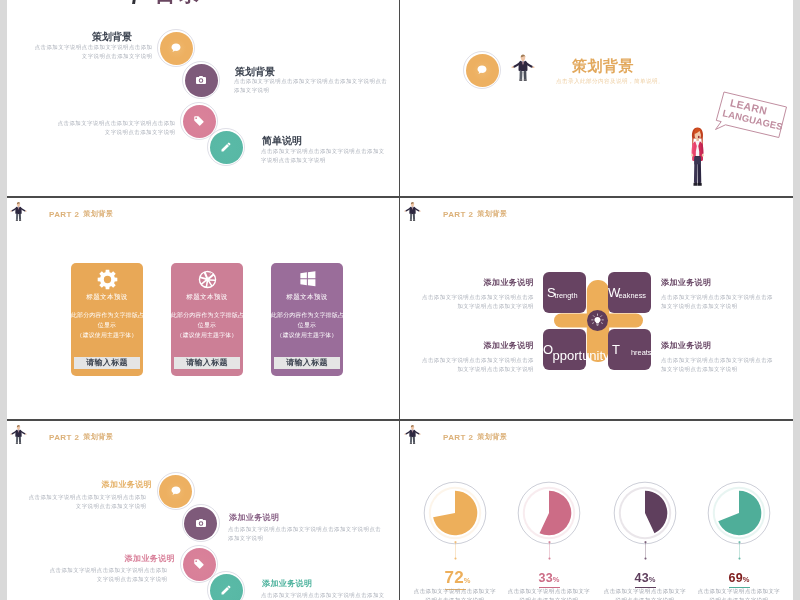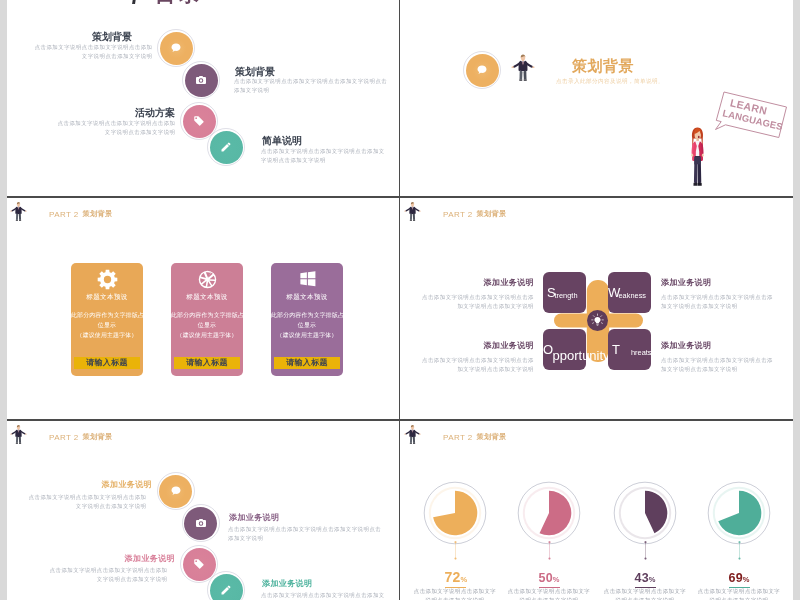--- a/index.html
+++ b/index.html
@@ -16,28 +16,28 @@
   .bub .halo{position:absolute;left:-2.5px;top:-2.5px;right:-2.5px;bottom:-2.5px;border-radius:50%;
              border:0.7px solid rgba(150,150,175,.30);}
   .bub .disc{position:absolute;left:0;top:0;right:0;bottom:0;border-radius:50%;}
   .bub .gi{position:absolute;left:0;top:0;right:0;bottom:0;display:flex;align-items:center;justify-content:center;}
 
   .ttl{position:absolute;font-weight:bold;color:#3C4350;white-space:nowrap;}
   .bdy{position:absolute;color:#A7ACB6;line-height:1.62;font-size:5.4px;letter-spacing:0.5px;}
 
   
   .phead{position:absolute;display:flex;align-items:center;}
-  .phead .pt{font-weight:normal;color:#DCB179;letter-spacing:.5px;padding-left:22px;}
+  .phead .pt{font-weight:bold;color:#DCB179;letter-spacing:.5px;padding-left:22px;}
   .phead .pz{font-weight:bold;color:#DCB179;}
 
   
   .card{position:absolute;border-radius:5px;color:#fff;text-align:center;}
   .card .ctitle{position:absolute;left:0;right:0;color:#fff;}
   .card .cbody{position:absolute;left:0;right:0;color:#fff;line-height:1.62;}
-  .card .cbtn{position:absolute;background:#eab308;color:#3C4350;font-weight:bold;
+  .card .cbtn{position:absolute;background:#e5e5e5;color:#3C4350;font-weight:bold;
               display:flex;align-items:center;justify-content:center;}
 
   
   .sw{position:absolute;border-radius:6px;background:#674362;color:#fff;}
   .sw span{position:absolute;}
   .swn{position:absolute;}
   .swn .t{font-weight:bold;color:#6B4A68;white-space:nowrap;}
   .swn .b{color:#A7ACB6;line-height:1.62;font-size:5.4px;letter-spacing:0.5px;}
 
   
@@ -94,21 +94,20 @@
           </svg>
       </div>
     </div>
 
     <div class="ttl" style="left:0;top:30px;width:125px;text-align:right;font-size:10px;">策划背景</div>
     <div class="bdy" style="left:22px;top:43px;width:123.5px;text-align:right;">点击添加文字说明点击添加文字说明点击添加文字说明点击添加文字说明</div>
 
     <div class="ttl" style="left:228px;top:65px;font-size:10px;">策划背景</div>
     <div class="bdy" style="left:227px;top:77px;width:159px;">点击添加文字说明点击添加文字说明点击添加文字说明点击添加文字说明</div>
 
-    <div class="ttl" style="left:0;top:106px;width:168px;text-align:right;font-size:10px;">活动方案</div>
     <div class="bdy" style="left:45px;top:119px;width:123.5px;text-align:right;">点击添加文字说明点击添加文字说明点击添加文字说明点击添加文字说明</div>
 
     <div class="ttl" style="left:255px;top:134px;font-size:10px;">简单说明</div>
     <div class="bdy" style="left:254px;top:147px;width:128px;">点击添加文字说明点击添加文字说明点击添加文字说明点击添加文字说明</div>
   </div>
 
   <div class="slide" style="left:401px;top:0;width:392px;height:195px;">
     <div class="bub" style="left:64.5px;top:53.5px;width:33px;height:33px;">
       <div class="halo"></div>
       <div class="disc" style="background:radial-gradient(circle at 50% 50%, #EFB970 0%, #EDB061 42%, #EDB061 78%, #F4CD97 92%, #FDF2E2 100%);"></div>
@@ -447,41 +446,41 @@
       </svg>
     </div>
     <div style="position:absolute;left:52.5px;top:121px;width:3px;height:19px;">
       <svg width="3" height="19" viewBox="0 0 3 19">
           <line x1="1.5" y1="1" x2="1.5" y2="18" stroke="#EDAF5B" stroke-opacity=".55" stroke-width="0.6"></line>
           <circle cx="1.5" cy="1.2" r="1.1" fill="#EDAF5B" fill-opacity=".75"></circle>
           <circle cx="1.5" cy="17.6" r="1.1" fill="#EDAF5B" fill-opacity=".75"></circle>
         </svg>
     </div>
     <div class="pnum" style="left:43.5px;top:148px;width:21px;color:#EDAF5B;">
-      <span style="font-size:14px;letter-spacing:0.2px;">72</span><span style="font-size:7.5px;">%</span>
+      <span style="font-size:17px;letter-spacing:0.2px;">72</span><span style="font-size:7.5px;">%</span>
       <div style="height:1px;background:#EDAF5B;margin-top:0.5px;"></div>
     </div>
     <div class="pbody" style="left:11px;top:167px;width:86px;">点击添加文字说明点击添加文字说明点击添加文字说明</div>
     <div class="pie" style="left:112px;top:56.5px;width:72px;height:72px;">
       <svg width="72" height="72" viewBox="0 0 72 72">
         <circle cx="36" cy="36" r="30.8" fill="none" stroke="#A9ACBC" stroke-opacity="0.85" stroke-width="0.7"></circle>
         <circle cx="36" cy="36" r="26.2" fill="#CC6C86" fill-opacity="0.13"></circle>
         <circle cx="36" cy="36" r="24.2" fill="#FFFFFF"></circle>
         <path d="M36 36 L36 13.7 A22.3 22.3 0 1 1 26.51 56.18 Z" fill="#CC6C86"></path>
       </svg>
     </div>
     <div style="position:absolute;left:146.5px;top:121px;width:3px;height:19px;">
       <svg width="3" height="19" viewBox="0 0 3 19">
           <line x1="1.5" y1="1" x2="1.5" y2="18" stroke="#CC6C86" stroke-opacity=".55" stroke-width="0.6"></line>
           <circle cx="1.5" cy="1.2" r="1.1" fill="#CC6C86" fill-opacity=".75"></circle>
           <circle cx="1.5" cy="17.6" r="1.1" fill="#CC6C86" fill-opacity=".75"></circle>
         </svg>
     </div>
     <div class="pnum" style="left:137.5px;top:148px;width:21px;color:#CC6C86;">
-      <span style="font-size:12.5px;letter-spacing:0.2px;">50</span><span style="font-size:7.5px;">%</span>
+      <span style="font-size:12.5px;letter-spacing:0.2px;">33</span><span style="font-size:7.5px;">%</span>
       <div style="height:1px;background:#CC6C86;margin-top:0.5px;"></div>
     </div>
     <div class="pbody" style="left:105px;top:167px;width:86px;">点击添加文字说明点击添加文字说明点击添加文字说明</div>
     <div class="pie" style="left:208px;top:56.5px;width:72px;height:72px;">
       <svg width="72" height="72" viewBox="0 0 72 72">
         <circle cx="36" cy="36" r="30.8" fill="none" stroke="#A9ACBC" stroke-opacity="0.85" stroke-width="0.7"></circle>
         <circle cx="36" cy="36" r="26.2" fill="#5F3F5D" fill-opacity="0.13"></circle>
         <circle cx="36" cy="36" r="24.2" fill="#FFFFFF"></circle>
         <path d="M36 36 L36 13.7 A22.3 22.3 0 0 1 45.49 56.18 Z" fill="#5F3F5D"></path>
       </svg>

